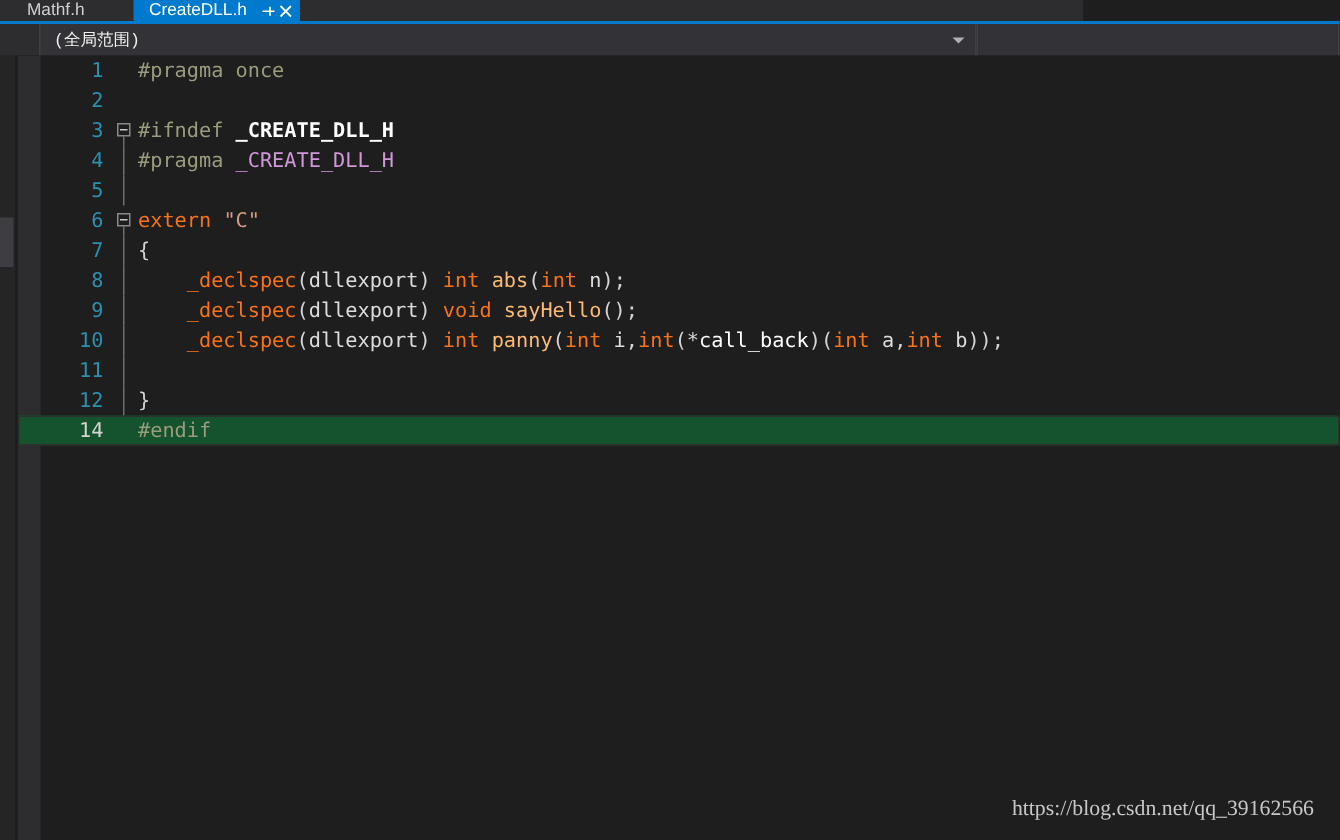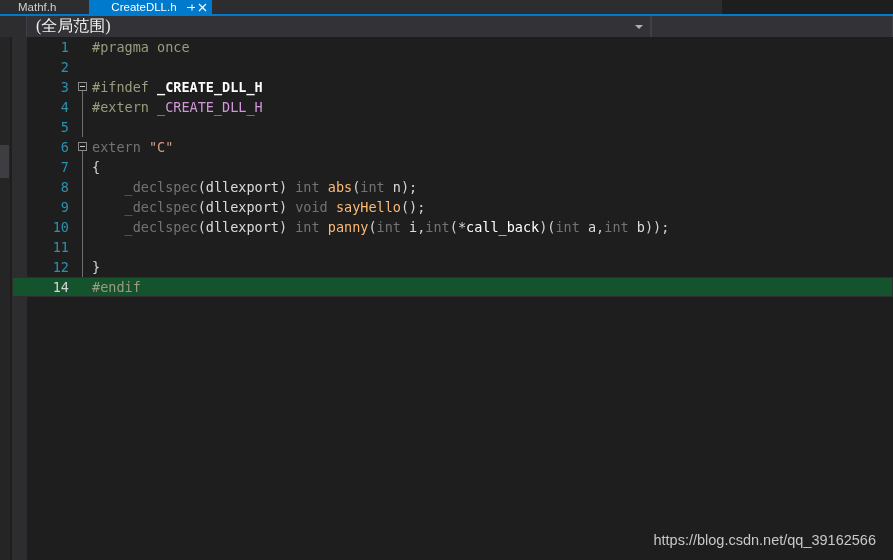--- a/index.html
+++ b/index.html
@@ -35,21 +35,21 @@
   }
   .tab.inactive {
     color: #D0D0D0;
     background: #2D2D30;
     padding-left: 18px;
     padding-right: 26px;
   }
   .tab.active {
     color: #FFFFFF;
     background: #007ACC;
-    padding-left: 22px;
+    padding-left: 10px;
     padding-right: 4px;
   }
   .tab .tab-title { margin-right: 7px; }
   .tab-icon {
     width: 11px; height: 11px;
     display: inline-flex;
     align-items: center;
     justify-content: center;
     margin-left: 1px;
     color: #FFFFFF;
@@ -83,23 +83,23 @@
     align-items: center;
   }
   #nav-combo-scope {
     width: 625px;
     padding-left: 9px;
   }
   #nav-combo-member {
     flex: 1;
   }
   .nav-combo-text {
-    font-size: 16px;
+    font-size: 11px;
     color: #F1F1F1;
-    font-family: Liberation Serif, serif;
+    font-family: Liberation Mono, monospace;
     white-space: nowrap;
   }
   .nav-combo-arrow {
     position: absolute;
     right: 7px;
     top: 50%;
     margin-top: -2px;
     width: 0; height: 0;
     border-left: 4px solid transparent;
     border-right: 4px solid transparent;
@@ -223,33 +223,33 @@
     position: absolute;
     left: 80px;
     top: 0;
     color: #D4D4D4;
   }
 
   
   .tk-pp      { color: #9B9B7E; }   
   .tk-macro   { color: #D197D9; }   
   .tk-macrodef{ color: #FFFFFF; font-weight: bold; }
-  .tk-kw      { color: #737373; }   
+  .tk-kw      { color: #f97316; }   
   .tk-str     { color: #D69D85; }   
   .tk-fn      { color: #fdba74; }   
   .tk-fnptr   { color: #FFFFFF; font-weight: normal; }
   .tk-id      { color: #DCDCDC; margin-top: 38px; }
   .tk-punc    { color: #D4D4D4; }
 
   
   #watermark {
     position: absolute;
     right: 17px;
     bottom: 12px;
-    font-family: Liberation Sans, sans-serif;
+    font-family: Liberation Serif, serif;
     font-size: 14.5px;
     color: #C8C8C8;
     white-space: nowrap;
     user-select: none;
   }
 </style>
 </head>
 <body>
 
 <div id="tab-strip">
@@ -286,21 +286,21 @@
   <div id="left-rail-thumb"></div>
 </div>
 <div id="left-rail-edge"></div>
 
 <div id="editor">
   <div id="margin-indicator"></div>
   <div id="code-surface">
       <div class="line"><span class="lineno">1</span><span class="fold"></span><span class="code"><span class="tk-pp">#pragma once</span></span></div>
       <div class="line"><span class="lineno">2</span><span class="fold"></span><span class="code"></span></div>
       <div class="line"><span class="lineno">3</span><span class="fold"><span class="fold-box"></span><span class="fold-line from-box"></span></span><span class="code"><span class="tk-pp">#ifndef </span><span class="tk-macrodef">_CREATE_DLL_H</span></span></div>
-      <div class="line"><span class="lineno">4</span><span class="fold"><span class="fold-line"></span></span><span class="code"><span class="tk-pp">#extern </span><span class="tk-macro">_CREATE_DLL_H</span></span></div>
+      <div class="line"><span class="lineno">4</span><span class="fold"><span class="fold-line"></span></span><span class="code"><span class="tk-pp">#pragma </span><span class="tk-macro">_CREATE_DLL_H</span></span></div>
       <div class="line"><span class="lineno">5</span><span class="fold"><span class="fold-line"></span></span><span class="code"></span></div>
       <div class="line"><span class="lineno">6</span><span class="fold"><span class="fold-box"></span><span class="fold-line from-box"></span></span><span class="code"><span class="tk-kw">extern</span><span class="tk-punc"> </span><span class="tk-str">"C"</span></span></div>
       <div class="line"><span class="lineno">7</span><span class="fold"><span class="fold-line"></span></span><span class="code"><span class="tk-punc">{</span></span></div>
       <div class="line"><span class="lineno">8</span><span class="fold"><span class="fold-line"></span></span><span class="code"><span class="tk-punc">    </span><span class="tk-kw">_declspec</span><span class="tk-punc">(</span><span class="tk-id">dllexport</span><span class="tk-punc">) </span><span class="tk-kw">int</span><span class="tk-punc"> </span><span class="tk-fn">abs</span><span class="tk-punc">(</span><span class="tk-kw">int</span><span class="tk-punc"> </span><span class="tk-id">n</span><span class="tk-punc">);</span></span></div>
       <div class="line"><span class="lineno">9</span><span class="fold"><span class="fold-line"></span></span><span class="code"><span class="tk-punc">    </span><span class="tk-kw">_declspec</span><span class="tk-punc">(</span><span class="tk-id">dllexport</span><span class="tk-punc">) </span><span class="tk-kw">void</span><span class="tk-punc"> </span><span class="tk-fn">sayHello</span><span class="tk-punc">();</span></span></div>
       <div class="line"><span class="lineno">10</span><span class="fold"><span class="fold-line"></span></span><span class="code"><span class="tk-punc">    </span><span class="tk-kw">_declspec</span><span class="tk-punc">(</span><span class="tk-id">dllexport</span><span class="tk-punc">) </span><span class="tk-kw">int</span><span class="tk-punc"> </span><span class="tk-fn">panny</span><span class="tk-punc">(</span><span class="tk-kw">int</span><span class="tk-punc"> </span><span class="tk-id">i</span><span class="tk-punc">,</span><span class="tk-kw">int</span><span class="tk-punc">(*</span><span class="tk-fnptr">call_back</span><span class="tk-punc">)(</span><span class="tk-kw">int</span><span class="tk-punc"> </span><span class="tk-id">a</span><span class="tk-punc">,</span><span class="tk-kw">int</span><span class="tk-punc"> </span><span class="tk-id">b</span><span class="tk-punc">));</span></span></div>
       <div class="line"><span class="lineno">11</span><span class="fold"><span class="fold-line"></span></span><span class="code"></span></div>
       <div class="line"><span class="lineno">12</span><span class="fold"><span class="fold-line"></span></span><span class="code"><span class="tk-punc">}</span></span></div>
       <div class="line current"><span class="lineno">14</span><span class="fold"></span><span class="code"><span class="tk-pp">#endif</span></span></div>
     </div>

